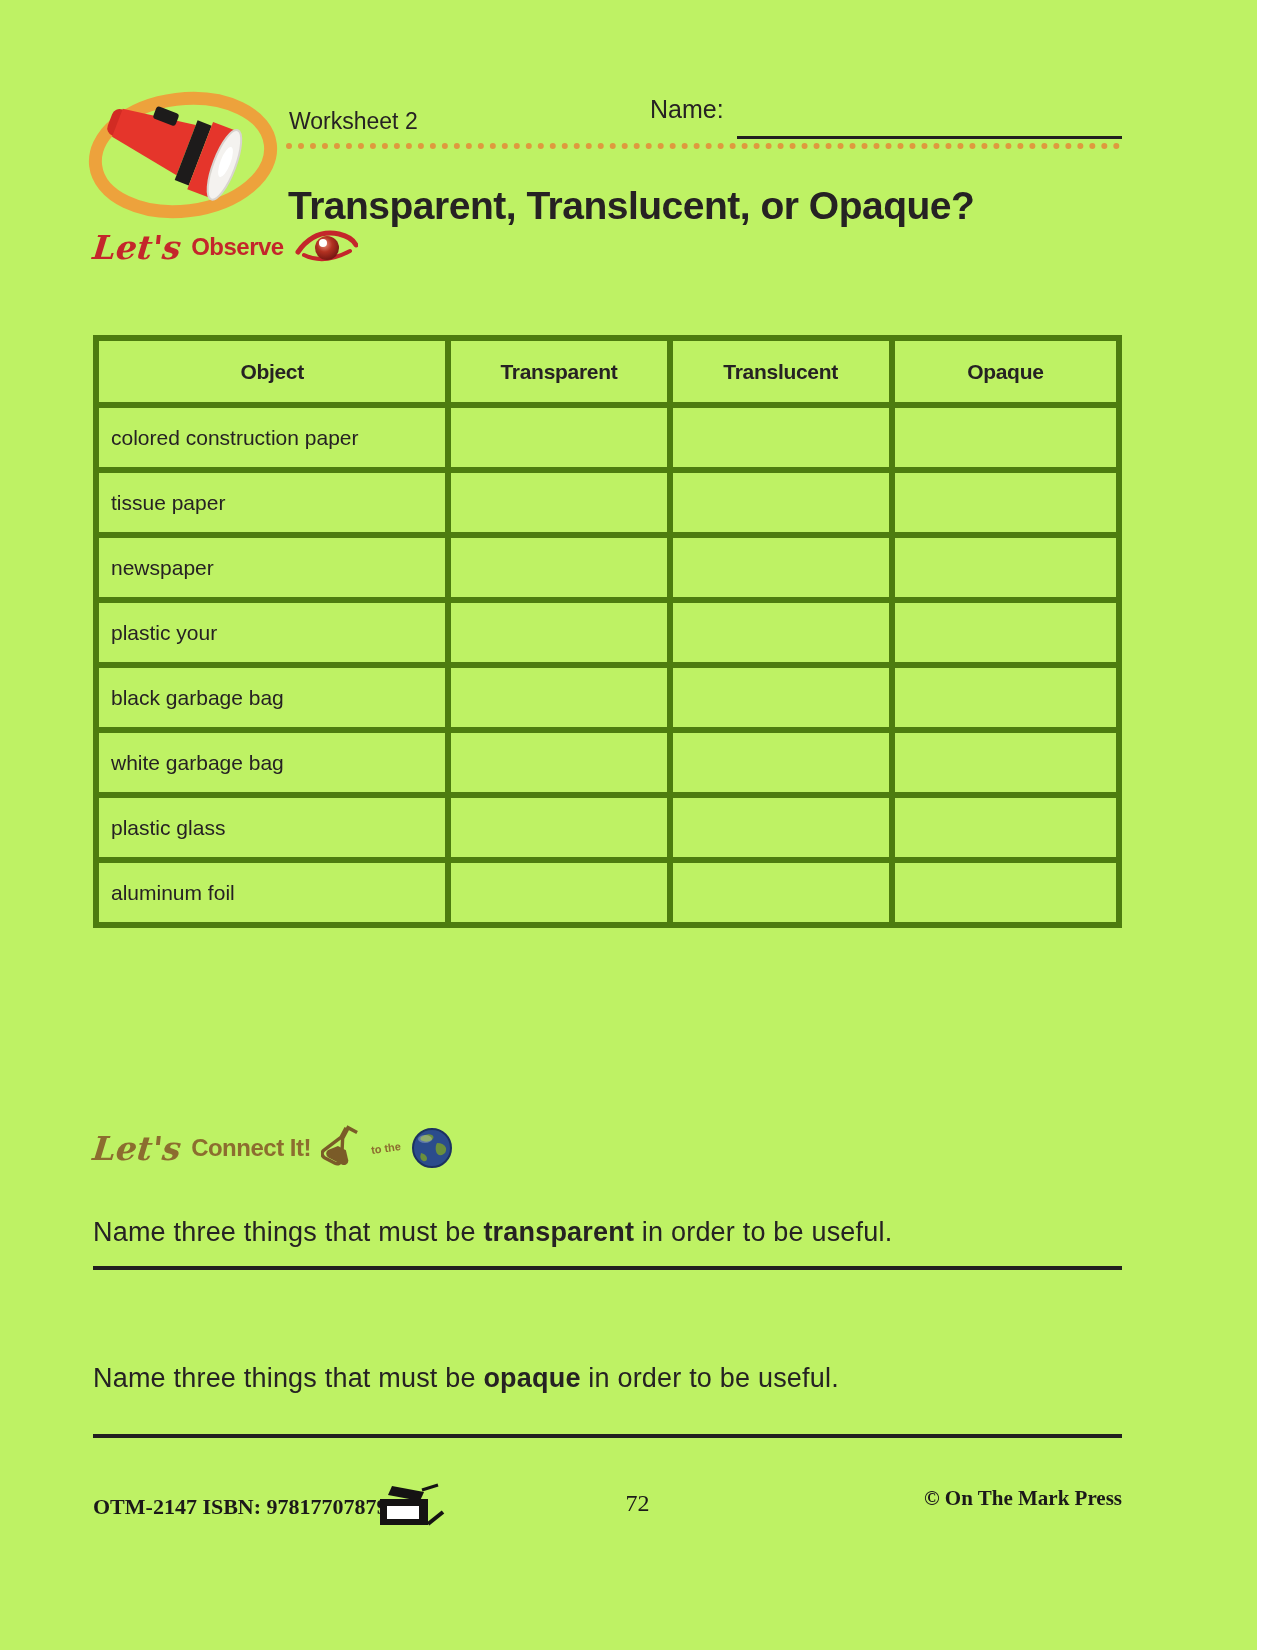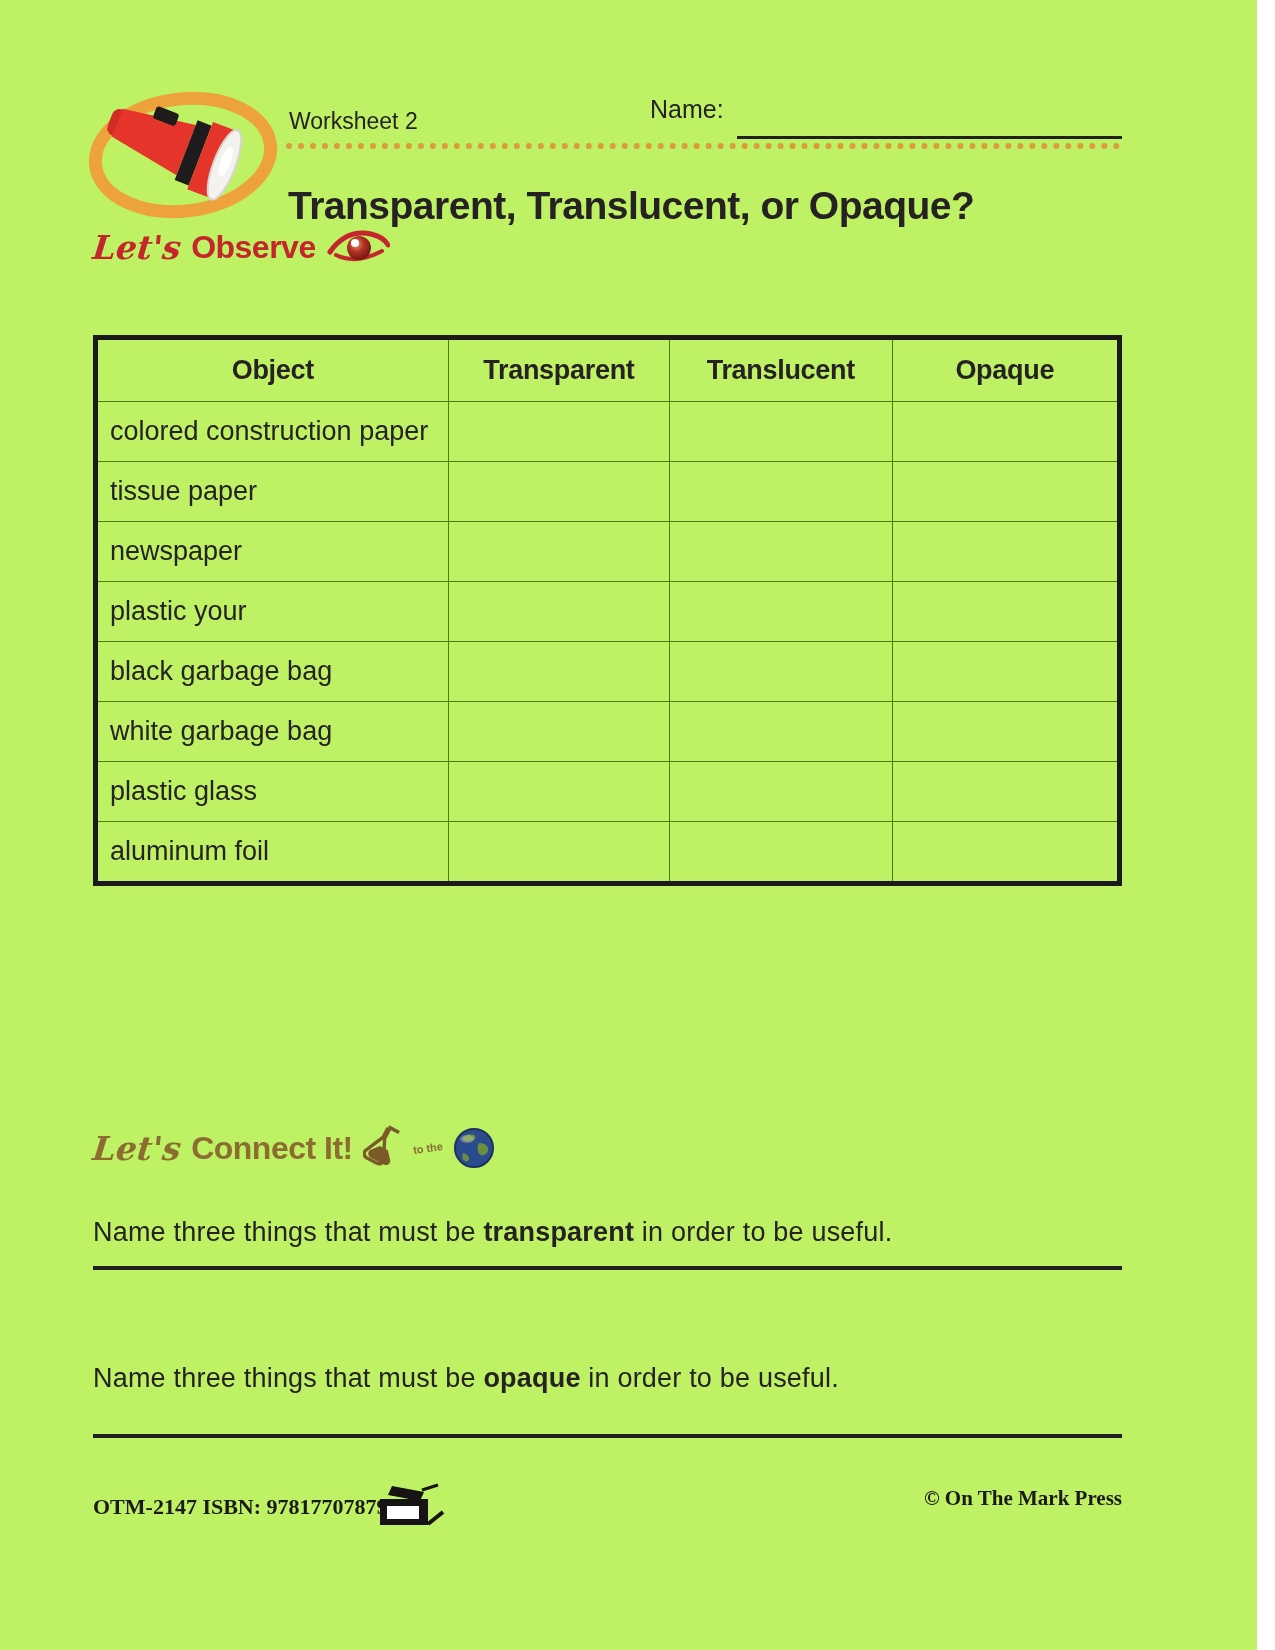--- a/index.html
+++ b/index.html
@@ -27,21 +27,21 @@
     position:absolute;left:288px;top:158px;width:900px;
     font-size:39px;font-weight:bold;letter-spacing:-0.5px;color:#262223;
   }
   
   .sec-head{position:absolute;display:flex;align-items:center;gap:10px;}
   .script-word{
     font-family:"DejaVu Serif", serif;
     font-style:italic;font-weight:bold;font-size:33px;
     transform:skewX(-6deg);
   }
-  .head-bold{font-size:32px;font-weight:bold;letter-spacing:-0.5px;text-align:right;}
+  .head-bold{font-size:24px;font-weight:bold;letter-spacing:-0.5px;text-align:right;}
   .observe-head{left:93px;top:226px;color:#C4262B;}
   .observe-head .script-word{color:#C4262B;}
   .connect-head{left:93px;top:1124px;color:#8C6D2F;}
   .connect-head .script-word{color:#8C6D2F;}
   .to-the{
     font-size:11px;font-weight:bold;color:#8C6D2F;line-height:1;
     display:inline-block;text-align:center;transform:rotate(-8deg);
   }
   
   .body-text{
@@ -53,22 +53,22 @@
   .q2{top:1336px;width:1035px;}
   .body-text b{font-weight:bold;}
   .check-glyph{font-weight:bold;font-size:29px;}
   
   table.obs{
     position:absolute;left:93px;top:335px;
     width:1029px;border-collapse:collapse;table-layout:fixed;
     border:5px solid #1b1919;
   }
   table.obs th, table.obs td{
-    border:1px solid #4d7c0f;
-    font-size:27px;
+    border:6px solid #4d7c0f;
+    font-size:21px;
     overflow:hidden;
   }
   table.obs th{height:59px;font-weight:bold;text-align:center;letter-spacing:-0.3px;}
   table.obs td{height:57px;}
   td.obj-cell{text-align:left;padding-left:12px;font-weight:normal;}
   
   .write-line{
     position:absolute;left:93px;width:1029px;height:0;
     border-top:4px solid #222020;
   }
@@ -247,16 +247,17 @@
     <span class="footer-left">OTM-2147  ISBN: 9781770787971</span>
     <span class="copier">
       <svg width="74" height="54" viewBox="0 0 74 54">
         <polygon points="20,6 52,12 48,21 16,15" fill="#151313"></polygon>
         <line x1="50" y1="10" x2="66" y2="5" stroke="#151313" stroke-width="3"></line>
         <rect x="8" y="19" width="48" height="26" fill="#151313"></rect>
         <rect x="15" y="26" width="32" height="13" fill="#ffffff"></rect>
         <line x1="56" y1="44" x2="71" y2="32" stroke="#151313" stroke-width="4"></line>
       </svg>
     </span>
+    <div class="footer-page">72</div>
     <span class="footer-right">© On The Mark Press</span>
   </div>
 
 </div>
 
 </body></html>

